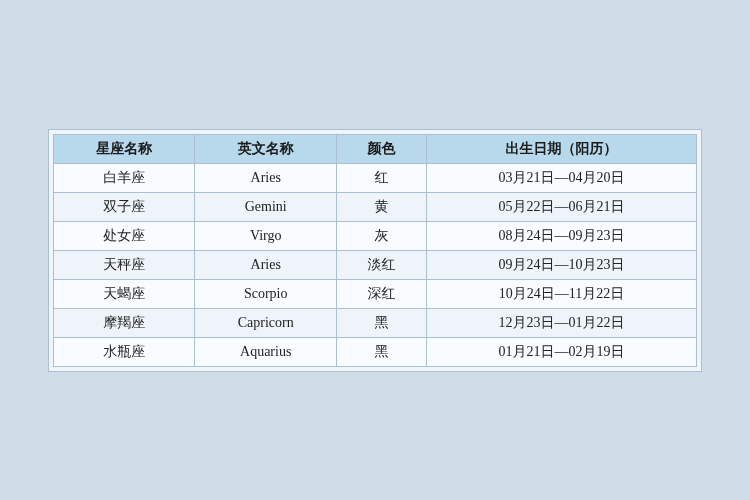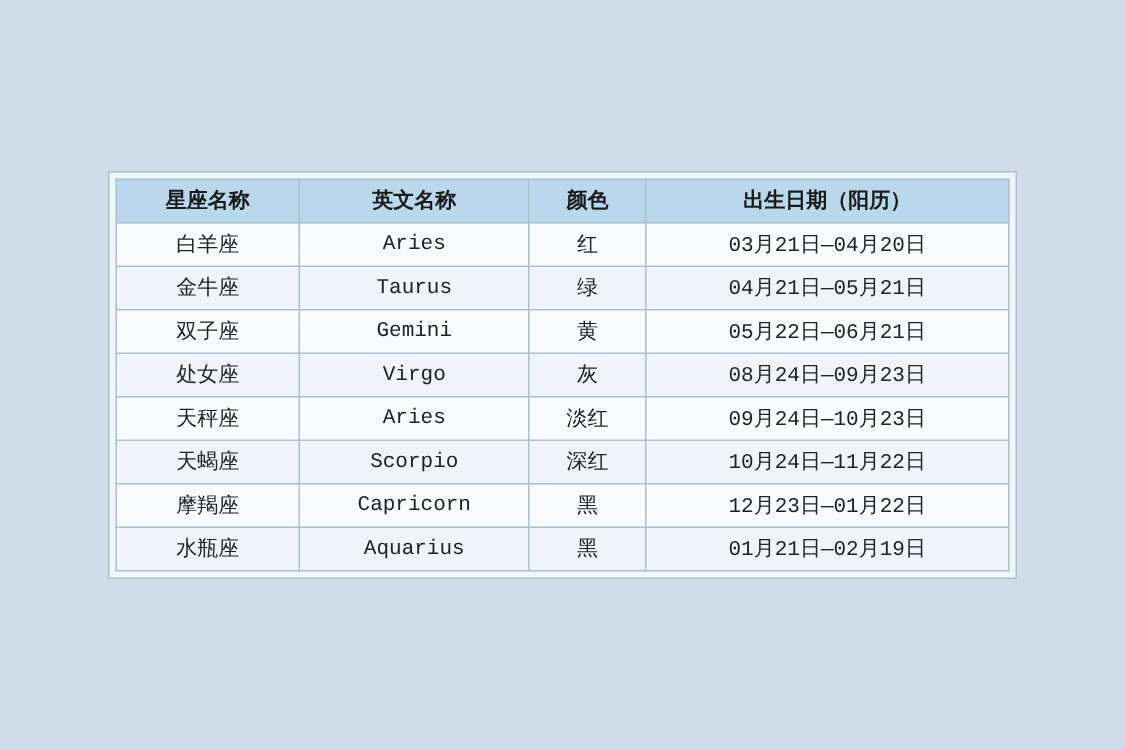--- a/index.html
+++ b/index.html
@@ -13,37 +13,36 @@
       font-family: "SimSun", "宋体", serif;
       font-size: 14px;
     }
     .table-container {
       background: #f0f5fa;
       border: 1px solid #aac0d0;
       padding: 4px;
     }
     table {
       border-collapse: collapse;
-      width: 596px;
+      width: 644px;
     }
     th, td {
       border: 1px solid #aac0d0;
       padding: 5px 10px;
       text-align: center;
       white-space: nowrap;
     }
     thead th {
       background-color: #b8d8ec;
       font-weight: bold;
       color: #1a1a1a;
       font-size: 14px;
     }
     tbody tr {
       background-color: #f8fbff;
-      font-family: Liberation Mono, monospace;
     }
     tbody tr:nth-child(even) {
       background-color: #eef4fa;
     }
     tbody td {
       color: #222;
       font-size: 14px;
     }
   </style>
 </head>
@@ -58,26 +57,20 @@
         <th>颜色</th>
         <th>出生日期（阳历）</th>
       </tr>
     </thead>
     <tbody id="table-body">
     <tr>
           <td>白羊座</td>
           <td>Aries</td>
           <td>红</td>
           <td>03月21日—04月20日</td>
-        </tr>
-        <tr>
-          <td>金牛座</td>
-          <td>Taurus</td>
-          <td>绿</td>
-          <td>04月21日—05月21日</td>
         </tr>
         <tr>
           <td>双子座</td>
           <td>Gemini</td>
           <td>黄</td>
           <td>05月22日—06月21日</td>
         </tr>
         <tr>
           <td>处女座</td>
           <td>Virgo</td>

